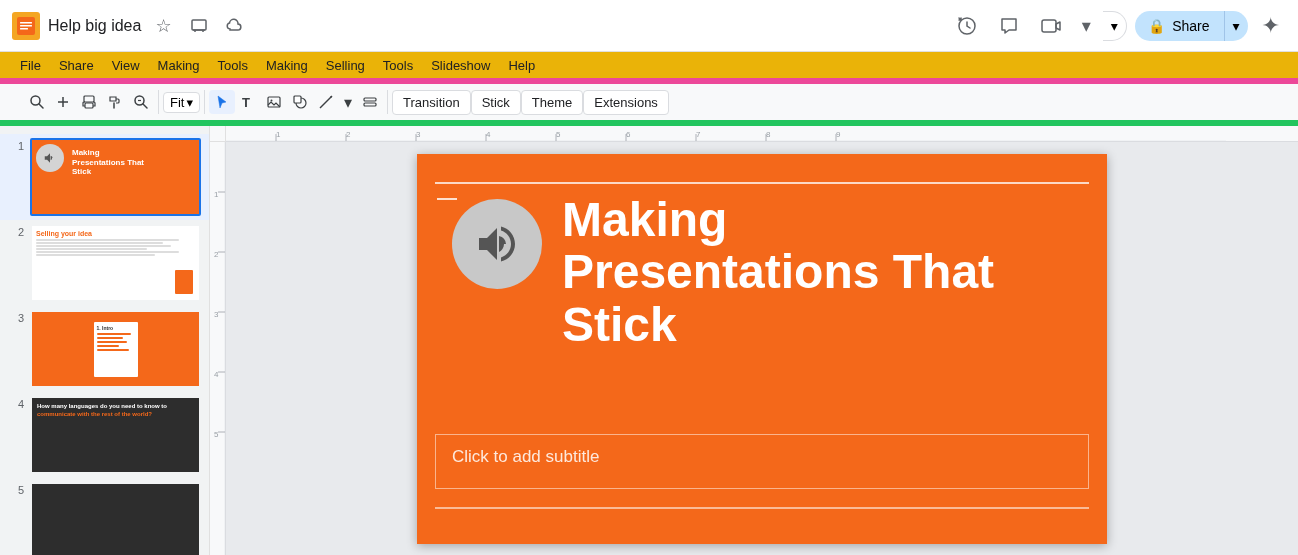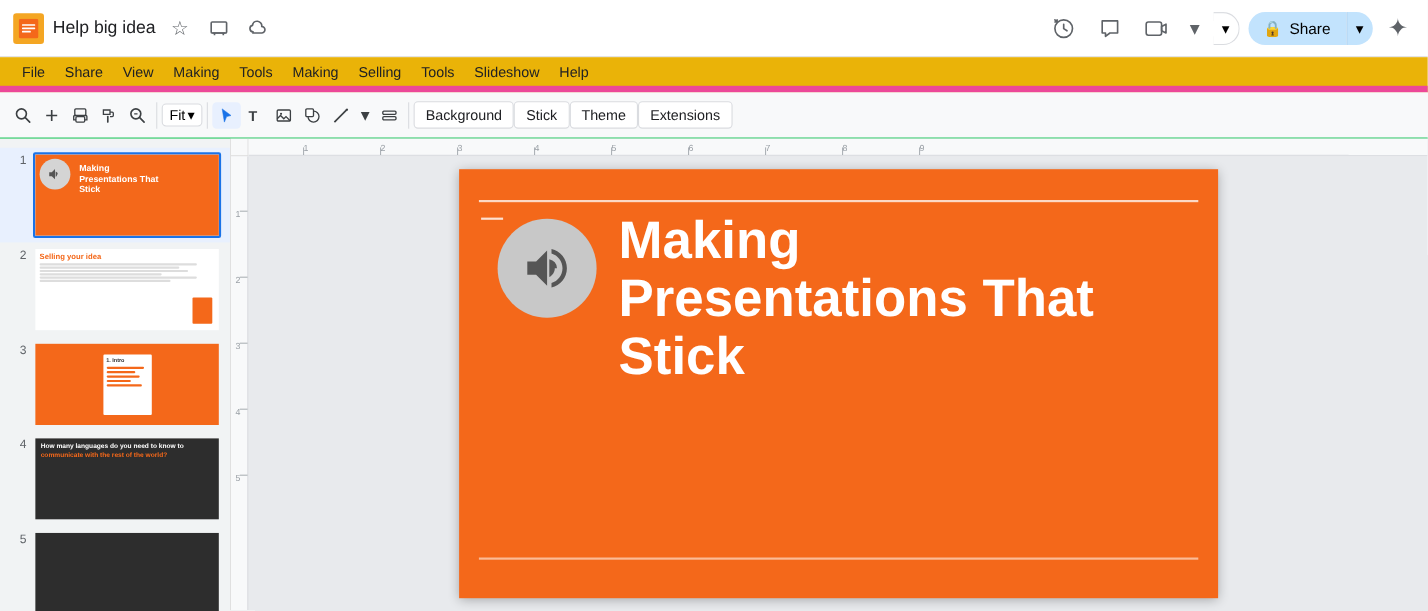--- a/index.html
+++ b/index.html
@@ -53,21 +53,21 @@
       height: 32px; gap: 2px;
     }
     .menu-item {
       background: none; border: none; cursor: pointer;
       font-size: 13px; color: #202124; padding: 4px 8px; border-radius: 4px;
     }
 
     
     .toolbar {
       display: flex; align-items: center;
-      background: #f8f9fa; padding: 4px 8px; border-bottom: 1px solid #22c55e;
+      background: #f8f9fa; padding: 4px 24px; border-bottom: 6px solid #22c55e;
       height: 42px; gap: 0;
     }
     .tb-btn {
       background: none; border: none; cursor: pointer;
       color: #3c4043; font-size: 16px; padding: 4px 5px; border-radius: 4px;
       display: flex; align-items: center;
     }
     .tb-divider { width: 1px; height: 24px; background: #dadce0; margin: 0 4px; }
     .tb-zoom {
       display: flex; align-items: center; gap: 2px;
@@ -310,21 +310,21 @@
       </svg>
   </button>
   <button class="tb-btn">▾</button>
   <button class="tb-btn" title="Align">
     <svg width="16" height="16" viewBox="0 0 16 16" fill="none">
         <rect x="2" y="4" width="12" height="3" rx="1" stroke="#3c4043" stroke-width="1.2"></rect>
         <rect x="2" y="9" width="12" height="3" rx="1" stroke="#3c4043" stroke-width="1.2"></rect>
       </svg>
   </button>
   <div class="tb-divider"></div>
-  <button class="slide-action-btn">Background</button>
+  <button class="slide-action-btn">Transition</button>
   <button class="slide-action-btn">Stick</button>
   <button class="slide-action-btn">Theme</button>
   <button class="slide-action-btn">Extensions</button>
 </div>
 
 <div class="main-content">
 
   <div class="slide-panel">
 
     <div class="slide-item active">
@@ -457,19 +457,22 @@
           </div>
 
           <div style="position:absolute;top:40px;left:145px;right:18px;">
             <div style="color:white;font-size:48px;font-weight:bold;line-height:1.1;">
               <span>Making</span><br>
               <span>Presentations That</span><br>
               <span>Stick</span>
             </div>
           </div>
 
+          <div style="position:absolute;bottom:55px;left:18px;right:18px;border:1.5px solid rgba(255,255,255,0.5);padding:12px 16px;min-height:55px;">
+            <span style="color:rgba(255,255,255,0.85);font-size:17px;font-weight:500;">Click to add subtitle</span>
+          </div>
 
           <div style="position:absolute;bottom:35px;left:18px;right:18px;height:1.5px;background:rgba(255,255,255,0.55);"></div>
         </div>
       </div>
     </div>
   </div>
 </div>
 
 </body></html>

